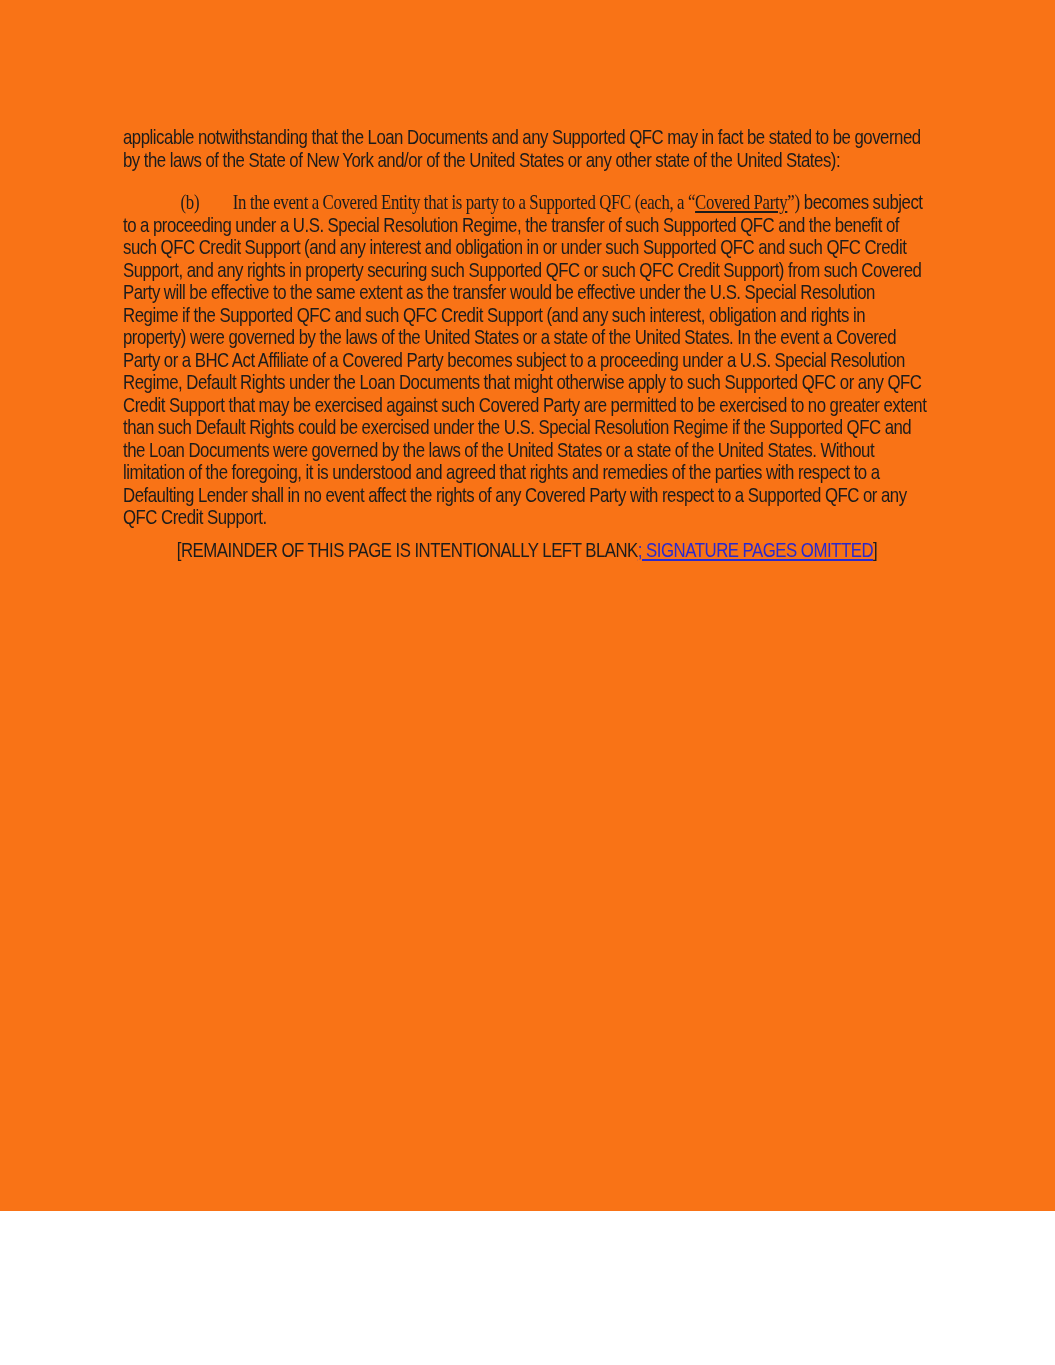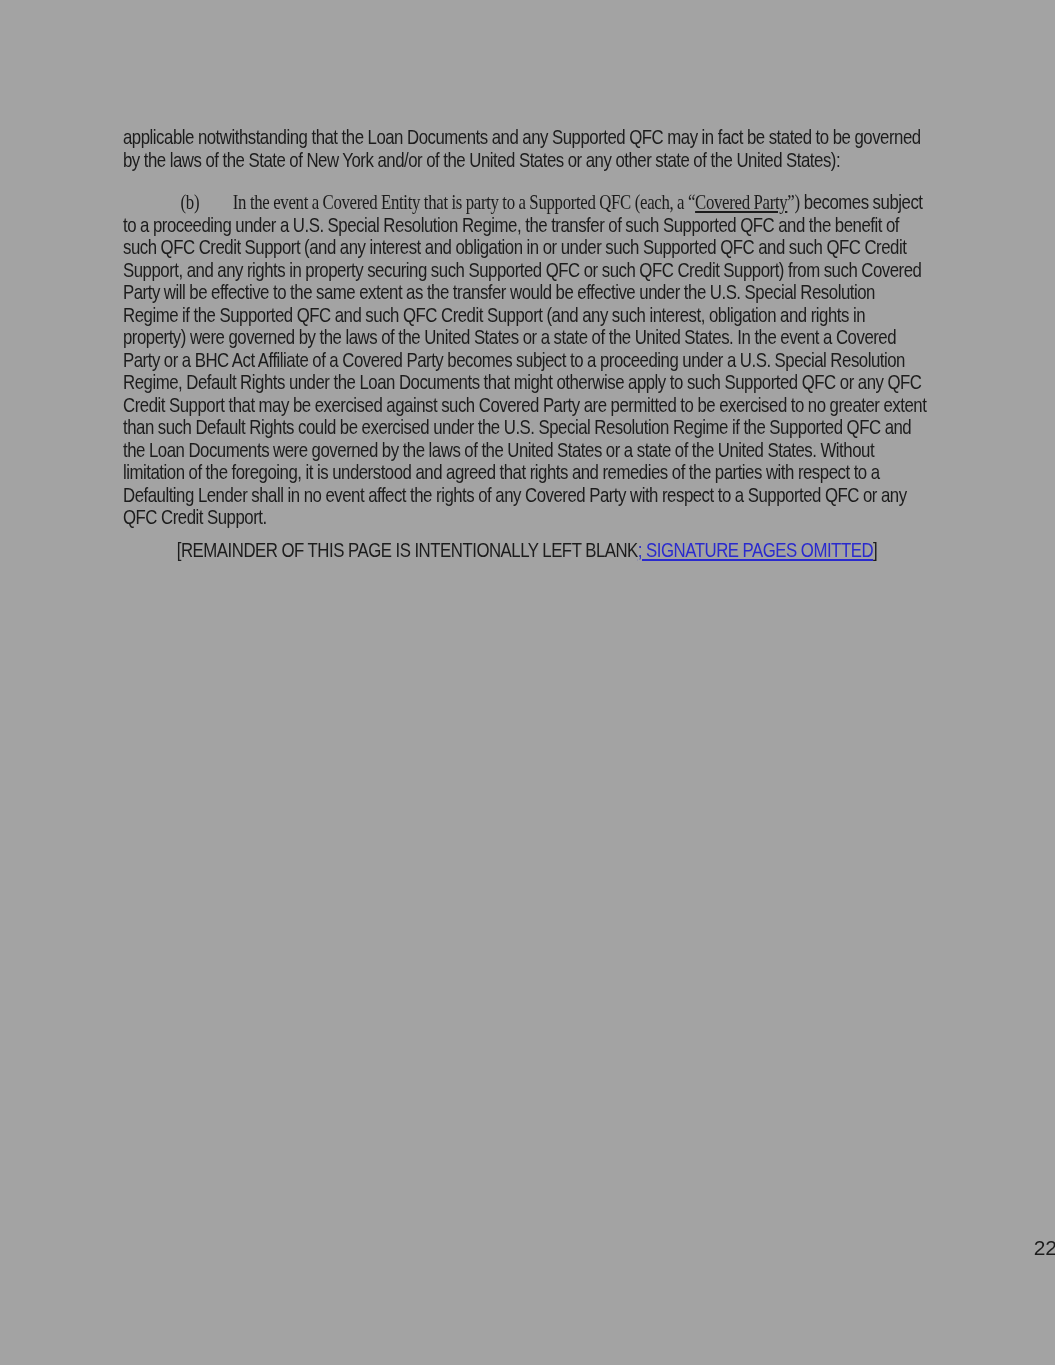--- a/index.html
+++ b/index.html
@@ -3,22 +3,22 @@
 <meta charset="utf-8">
 <style>
   html, body {
     margin: 0;
     padding: 0;
     background: #ffffff;
   }
   .page {
     position: relative;
     width: 1055px;
-    height: 1365px;
-    background: #a3a3a3;
+    height: 1211px;
+    background: #f97316;
     overflow: hidden;
     color: var(--text-color, #1c1c1c);
   }
   .text-block {
     position: absolute;
     top: 126px;
     left: 123px;
     width: 1010px;
     transform: scaleX(0.80);
     transform-origin: 0 0;

